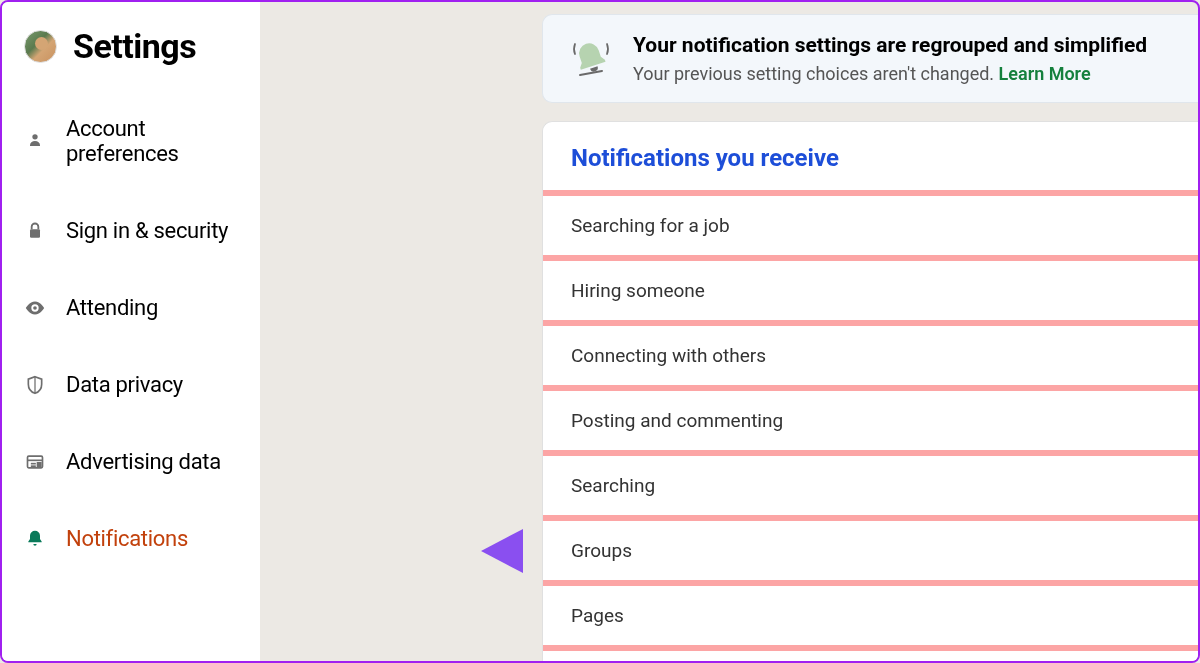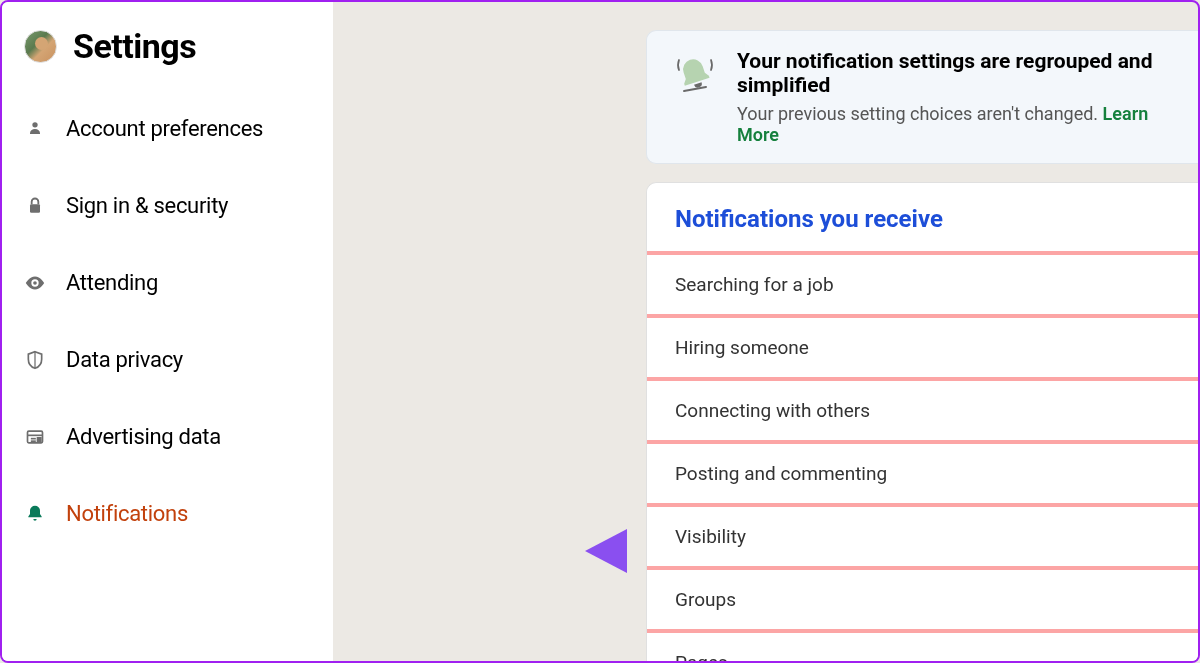--- a/index.html
+++ b/index.html
@@ -14,21 +14,21 @@
       height: 663px;
       overflow: hidden;
       border: 2px solid #a020f0;
       border-radius: 8px;
     }
     .container {
       display: flex;
       height: 100%;
     }
     .sidebar {
-      width: 331px;
+      width: 258px;
       background: #fff;
       padding: 20px 0;
       flex-shrink: 0;
     }
     .sidebar-header {
       display: flex;
       align-items: center;
       padding: 4px 22px 24px 22px;
     }
     .avatar {
@@ -81,23 +81,22 @@
       letter-spacing: -0.3px;
     }
     .nav-item.active .nav-label {
       color: #c2410c;
     }
     .nav-item.active .nav-icon {
       color: #0a7a5a;
     }
     .main {
       flex: 1;
-      padding: 28px 0 0 282px;
+      padding: 12px 0 0 282px;
       position: relative;
-      margin-left: 31px;
     }
     .banner {
       background: #f3f7fb;
       border: 1px solid #e0e6ec;
       border-radius: 10px;
       padding: 18px 24px;
       display: flex;
       align-items: flex-start;
       margin-bottom: 18px;
       margin-right: 0;
@@ -137,21 +136,21 @@
       overflow: hidden;
     }
     .panel-title {
       font-size: 24px;
       font-weight: 700;
       color: #1d4ed8;
       padding: 22px 28px 18px 28px;
     }
     .list-item {
       padding: 18px 28px;
-      border-top: 4px solid #fca5a5;
+      border-top: 6px solid #fca5a5;
       font-size: 19px;
       color: #333;
       cursor: pointer;
     }
     .arrow-annotation {
       position: absolute;
       top: 519px;
       left: 213px;
       pointer-events: none;
     }
@@ -249,21 +248,21 @@
         </div>
       </div>
     </div>
 
     <div class="panel">
       <div class="panel-title">Notifications you receive</div>
       <div class="list-item">Searching for a job</div>
       <div class="list-item">Hiring someone</div>
       <div class="list-item">Connecting with others</div>
       <div class="list-item">Posting and commenting</div>
-      <div class="list-item">Visibility</div>
+      <div class="list-item">Searching</div>
       <div class="list-item">Groups</div>
       <div class="list-item">Pages</div>
       <div class="list-item">Attending events</div>
     </div>
 
     <div class="arrow-annotation">
       <svg width="160" height="60" viewBox="0 0 160 60">
         <defs>
           <linearGradient id="arrg" x1="0" y1="0" x2="1" y2="0">
             <stop offset="0%" stop-color="#8a4ff0"></stop>

